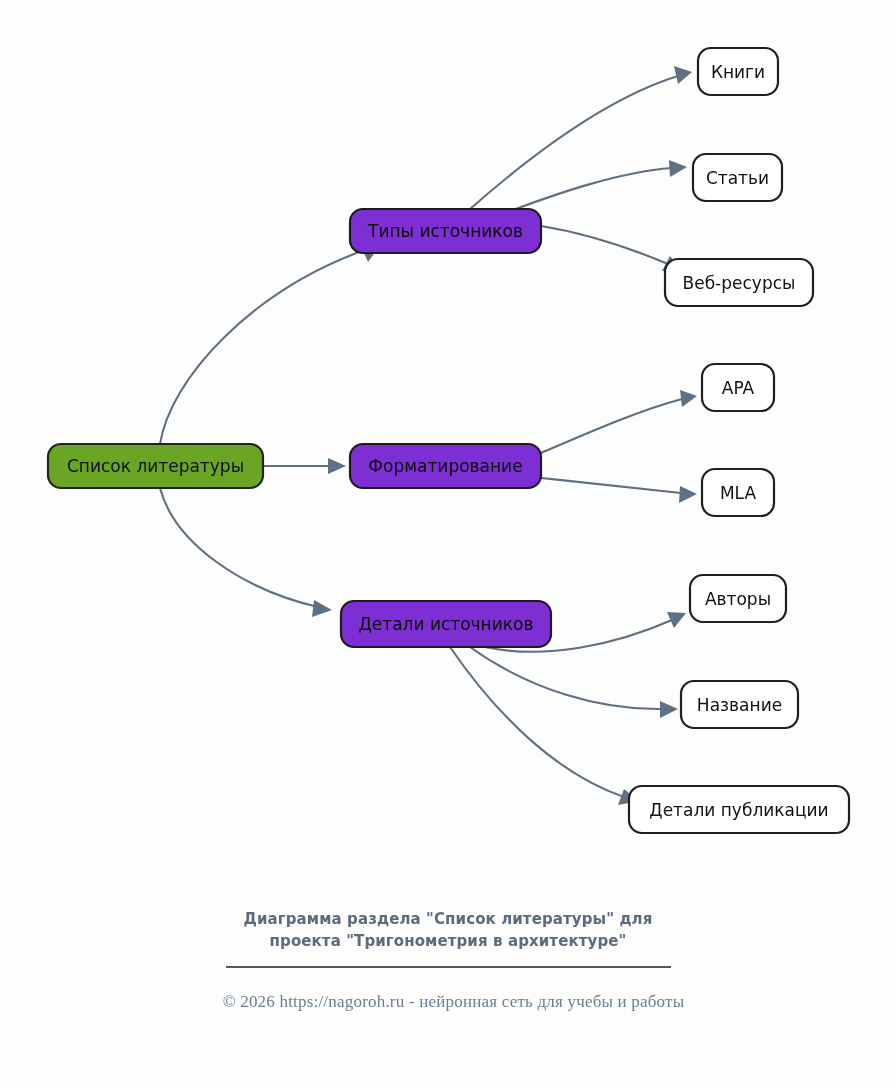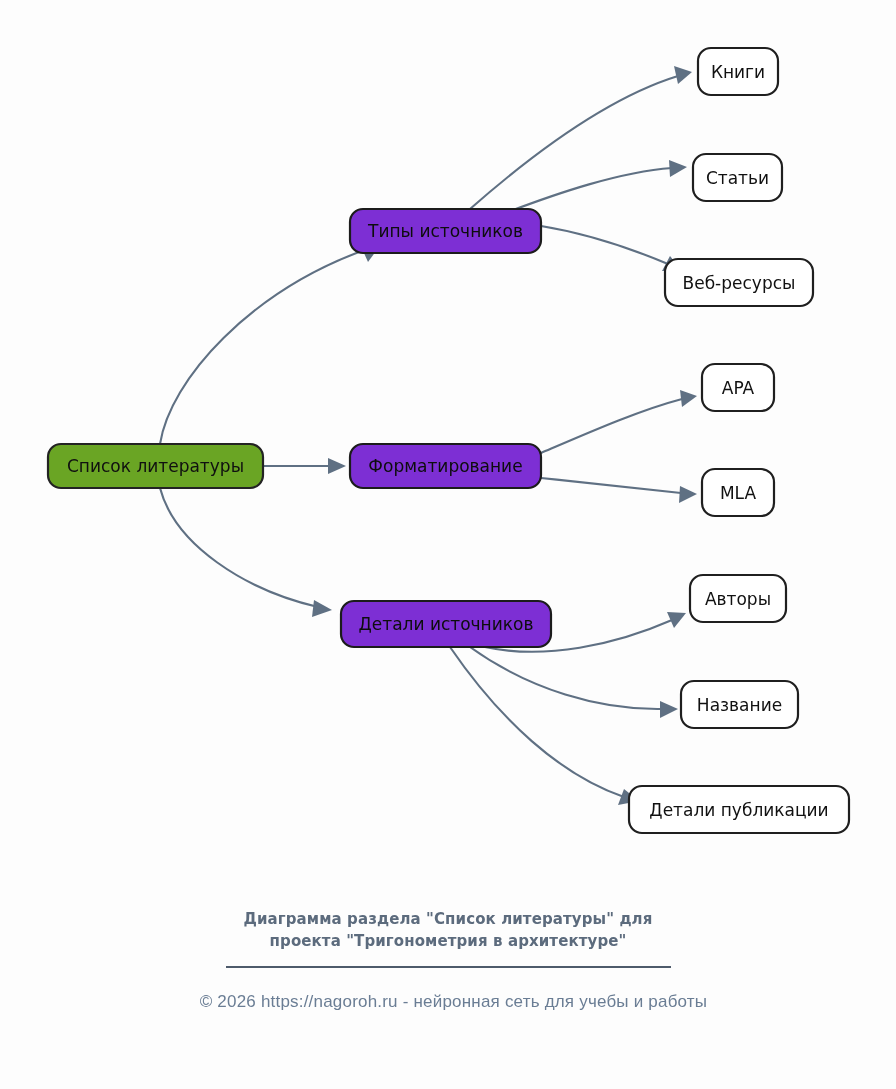--- a/index.html
+++ b/index.html
@@ -84,21 +84,21 @@
     border-top: 2px solid #4e5b6b;
   }
   .footer-block {
     position: absolute;
     left: 0;
     top: 992px;
     width: 896px;
     text-align: center;
   }
   .footer-text {
-    font-family: Liberation Sans, sans-serif;
+    font-family: Liberation Serif, serif;
     font-size: 17px;
     color: #6a7d94;
     letter-spacing: 0.2px;
     margin-left: 11px;
   }
 </style>
 </head>
 <body>
 
 <div id="diagram-root">

